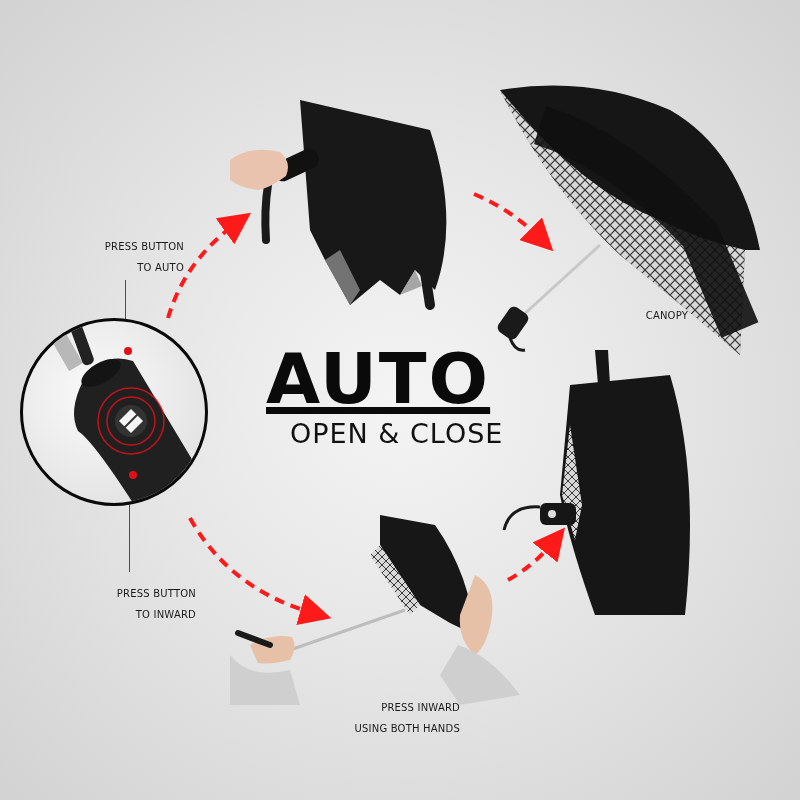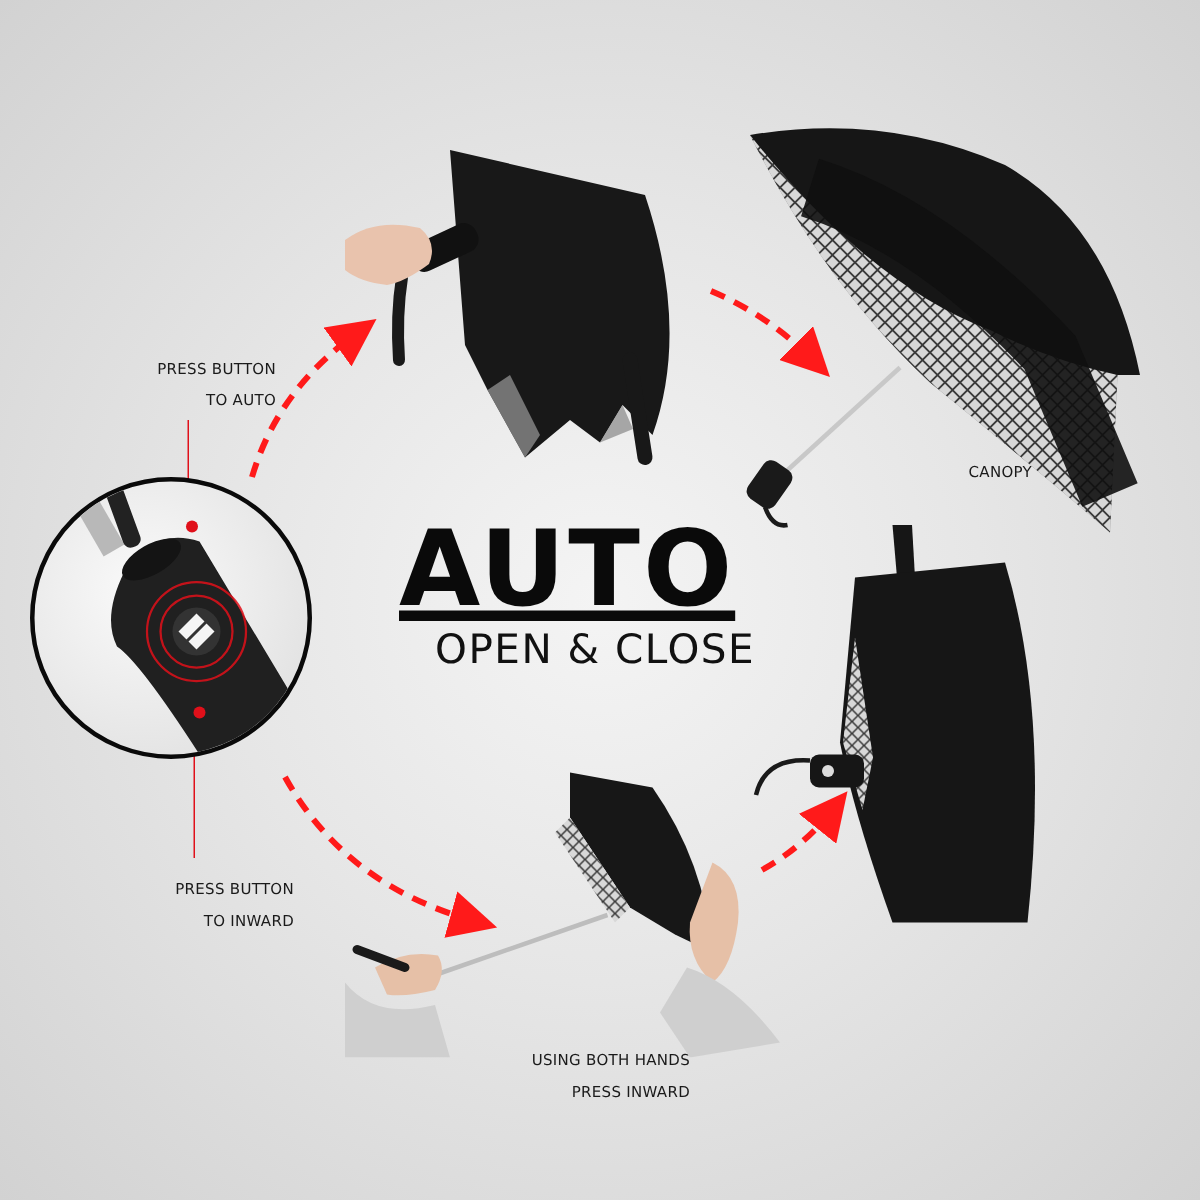--- a/index.html
+++ b/index.html
@@ -44,22 +44,22 @@
   <div class="label" style="left:66px; top:583px; width:130px;">
     <div>PRESS BUTTON</div>
     <div>TO INWARD</div>
   </div>
 
   <div class="label" style="left:528px; top:305px; width:160px;">
     <div>CANOPY</div>
   </div>
 
   <div class="label" style="left:280px; top:697px; width:180px;">
+    <div>PRESS INWARD</div>
     <div>USING BOTH HANDS</div>
-    <div>PRESS INWARD</div>
   </div>
 
   <div class="abs" style="left:125px; top:280px; width:1px; height:68px; background:#e0101a;"></div>
   <div class="abs" style="left:129px; top:470px; width:1px; height:102px; background:#e0101a;"></div>
 
   <div class="lens">
     <svg width="182" height="182" viewBox="0 0 182 182">
 
       <rect x="30" y="-10" width="16" height="60" fill="#b8b8b8" transform="rotate(-30 38 20)"></rect>
       <rect x="52" y="-5" width="12" height="50" rx="5" fill="#222" transform="rotate(-20 58 20)"></rect>

